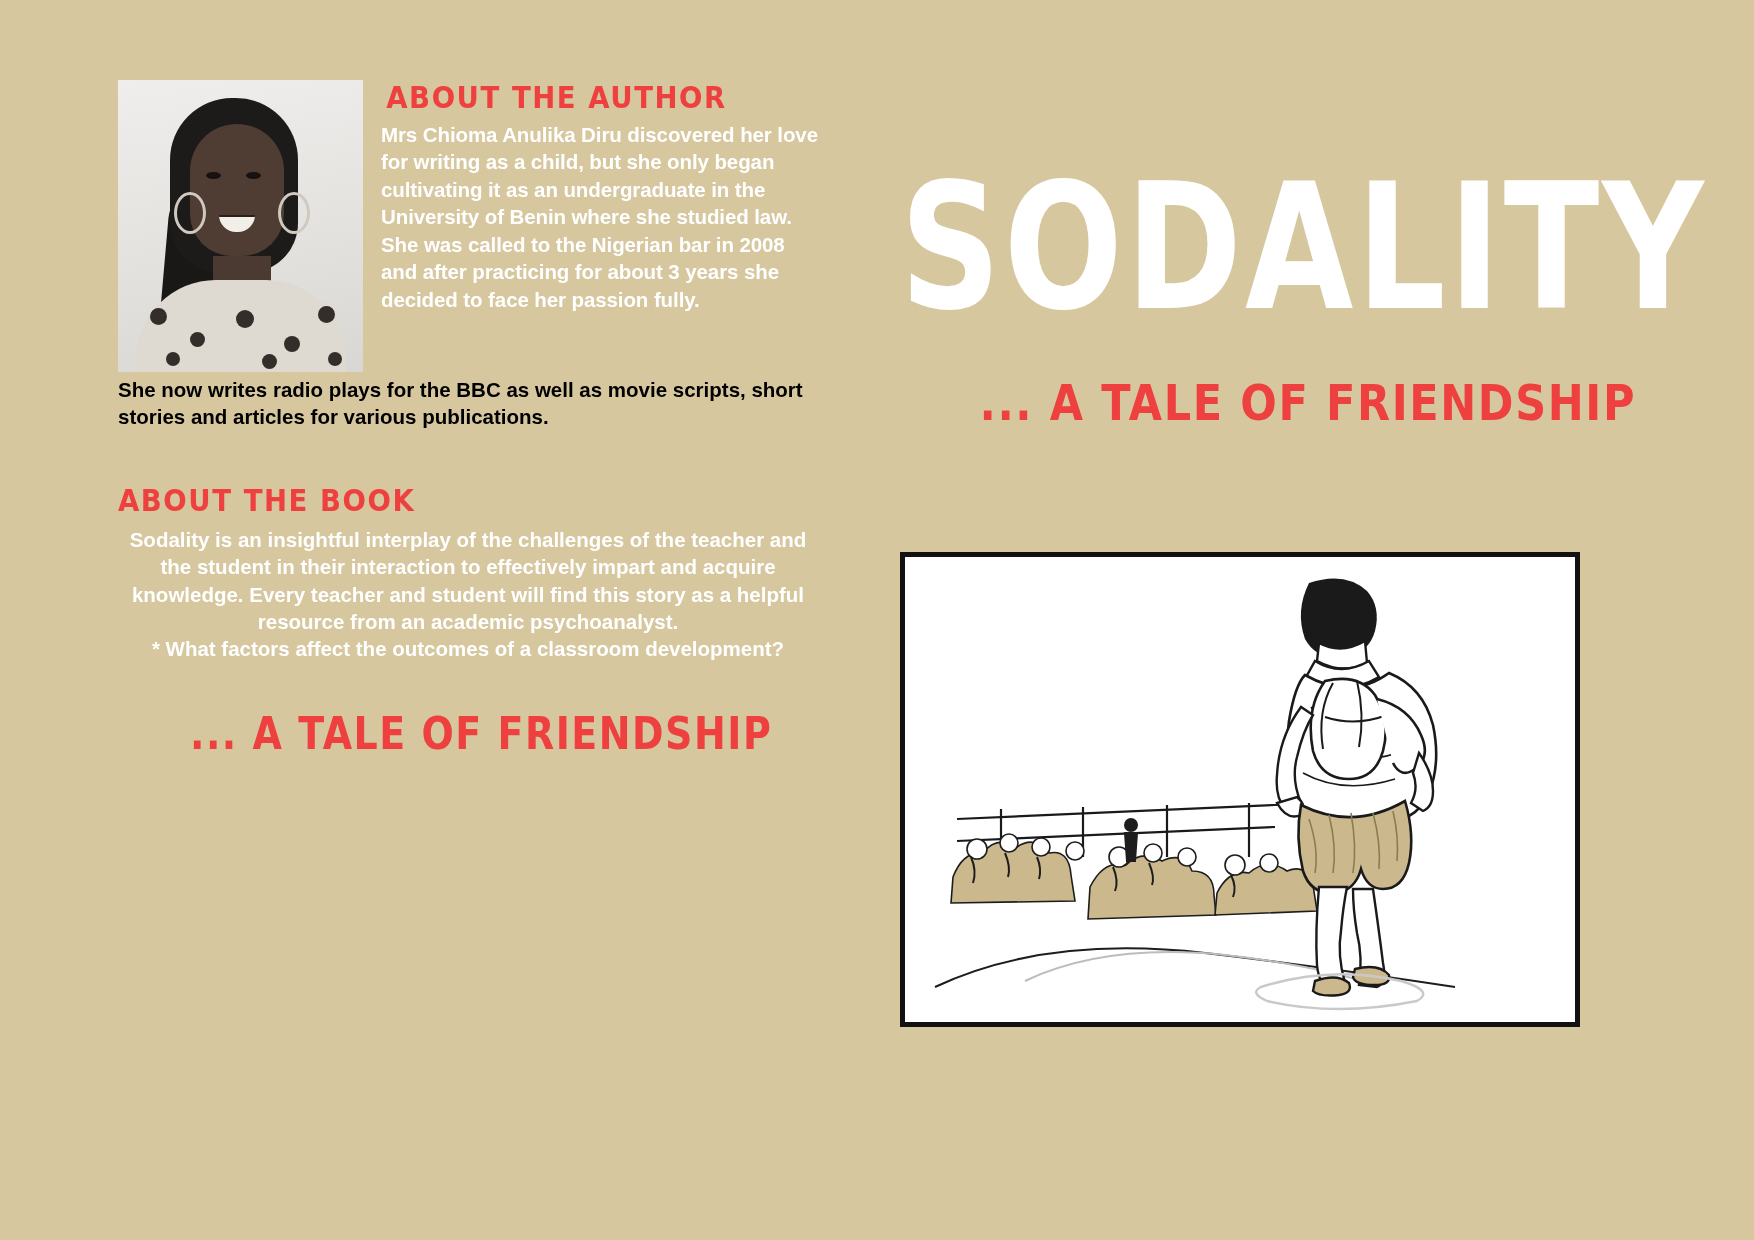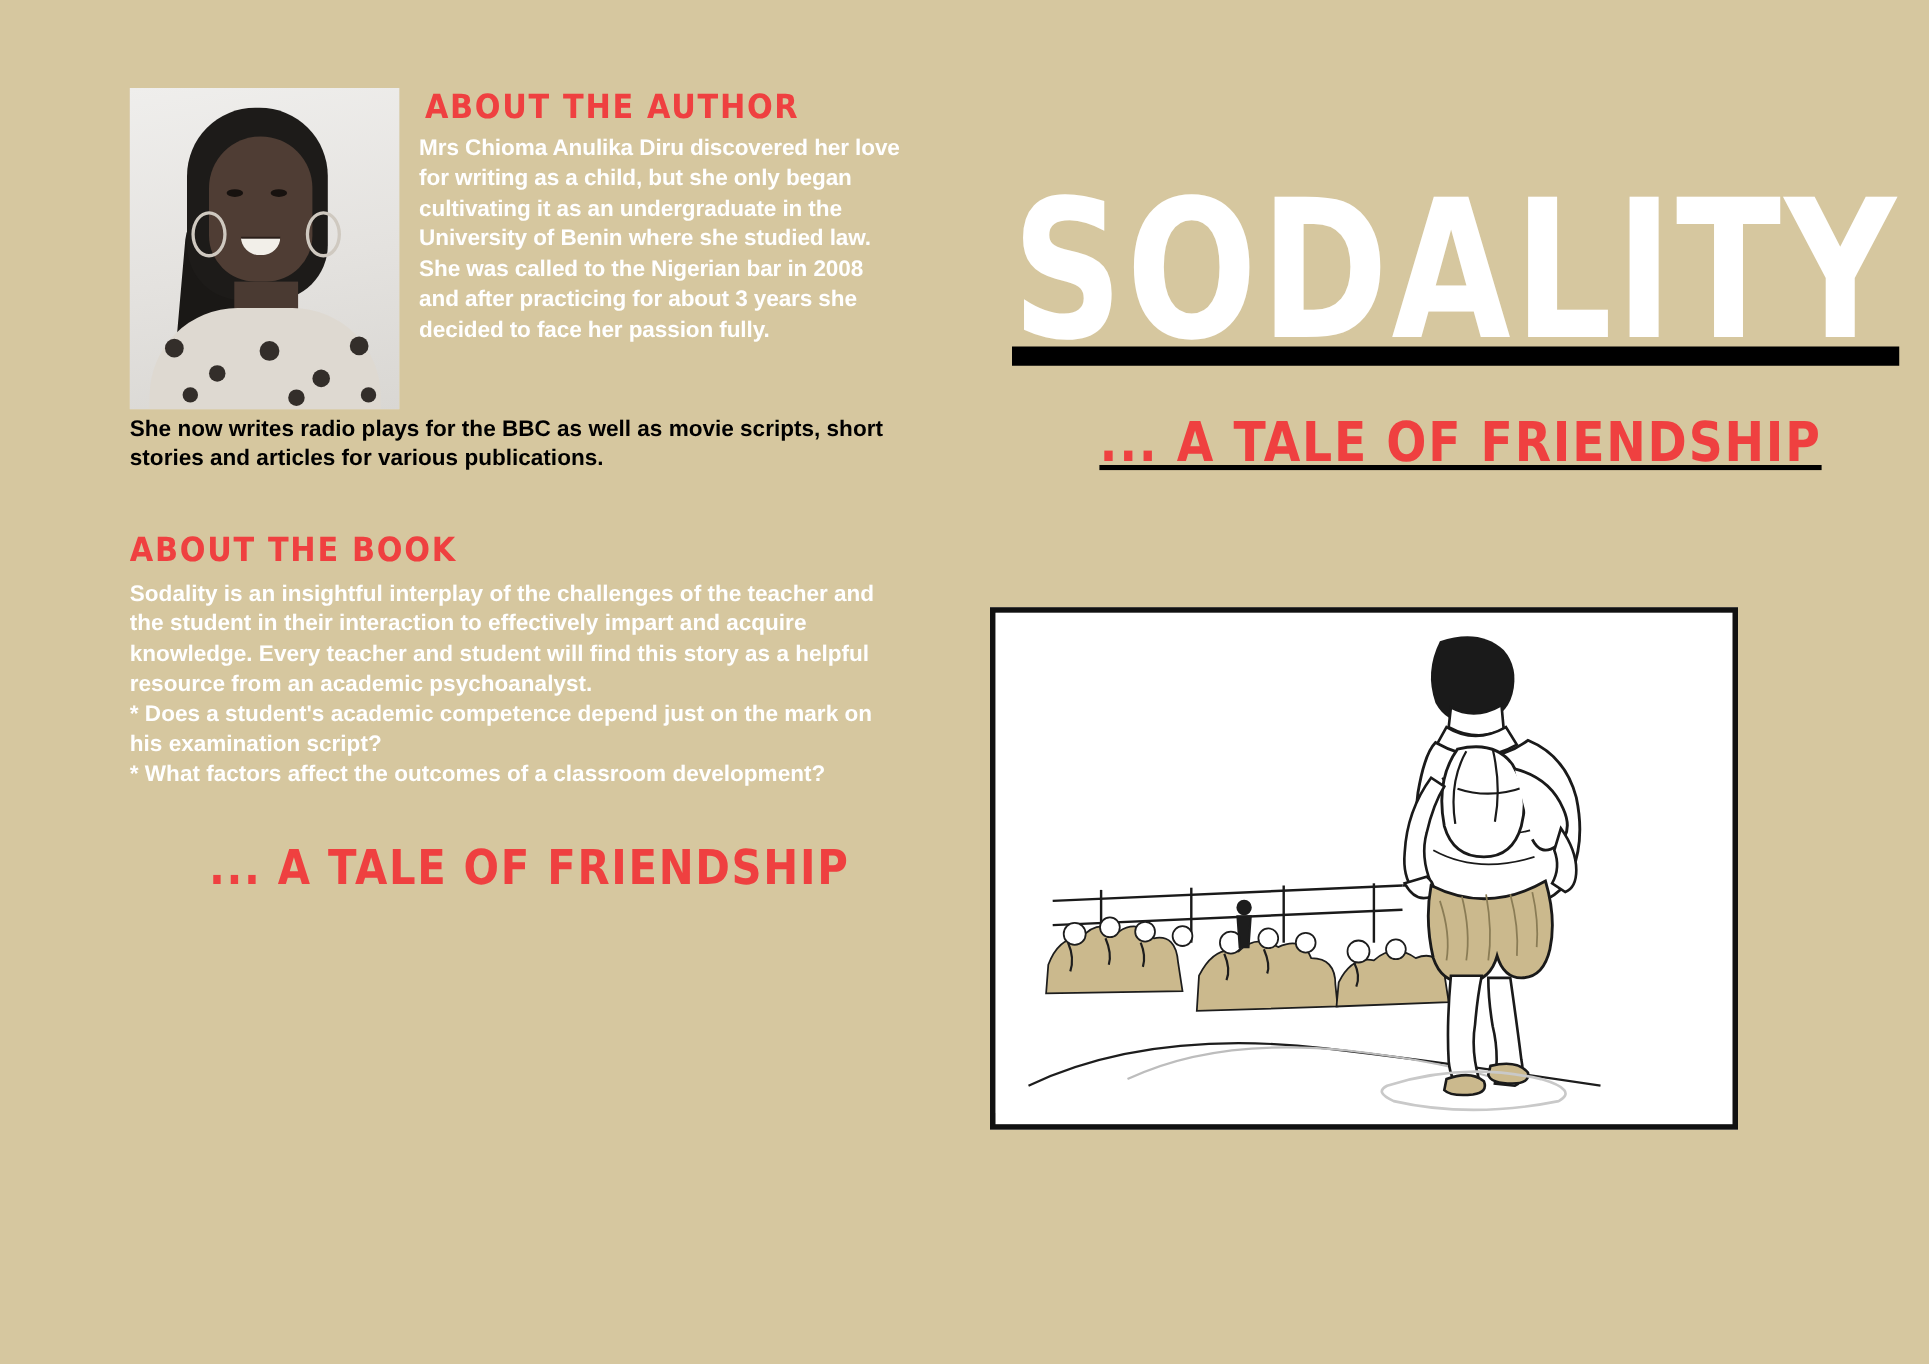--- a/index.html
+++ b/index.html
@@ -166,41 +166,41 @@
     font-family: "DejaVu Sans", sans-serif;
     transform: scale(1.02, 1.12);
     transform-origin: left top;
   }
   .book-text {
     color: #ffffff;
     font-size: 20.5px;
     font-weight: bold;
     line-height: 1.335;
     width: 700px;
+    text-align: center;
   }
   .book-text p { margin: 0; }
 
   .tagline-bottom {
     color: #ef4040;
     font-size: 38px;
     font-weight: bold;
     letter-spacing: 1.5px;
     margin: 46px 0 0 72px;
     font-family: "DejaVu Sans", sans-serif;
     transform: scale(1.0, 1.15);
     transform-origin: left top;
   }
 
   
   .front-cover {
     position: absolute;
-    left: 904px;
+    left: 884px;
     top: 80px;
     width: 760px;
-    text-decoration: underline;
   }
   .book-title {
     color: #ffffff;
     font-size: 140px;
     font-weight: bold;
     letter-spacing: 3px;
     line-height: 1;
     margin: 80px 0 0 16px;
     font-family: "DejaVu Sans", sans-serif;
     transform: scale(1.0, 1.25);
@@ -268,21 +268,20 @@
         <p> Mrs Chioma Anulika Diru discovered her love for writing as a child, but she only began cultivating it as an undergraduate in the University of Benin where she studied law. She was called to the Nigerian bar in 2008 and after practicing for about 3 years she decided to face her passion fully.</p>
       </div>
 
       <div class="author-tail"> She now writes radio plays for the BBC as well as movie scripts, short stories and articles for various publications.</div>
     </div>
 
     <h2 class="about-book-heading">ABOUT THE BOOK</h2>
 
     <div class="book-text">
       <p>Sodality is an insightful interplay of the challenges of the teacher and the student in their interaction to effectively impart and acquire knowledge. Every teacher and student will find this story as a helpful resource from an academic psychoanalyst.</p>
-      <p>* Does a student's academic competence depend just on the mark on his examination script?</p>
       <p>* What factors affect the outcomes of a classroom development?</p>
     </div>
 
     <div class="tagline-bottom">... A TALE OF FRIENDSHIP</div>
   </div>
 
   <div class="front-cover">
     <div class="book-title">SODALITY</div>
     <div class="title-sub">... A TALE OF FRIENDSHIP</div>
   </div>

